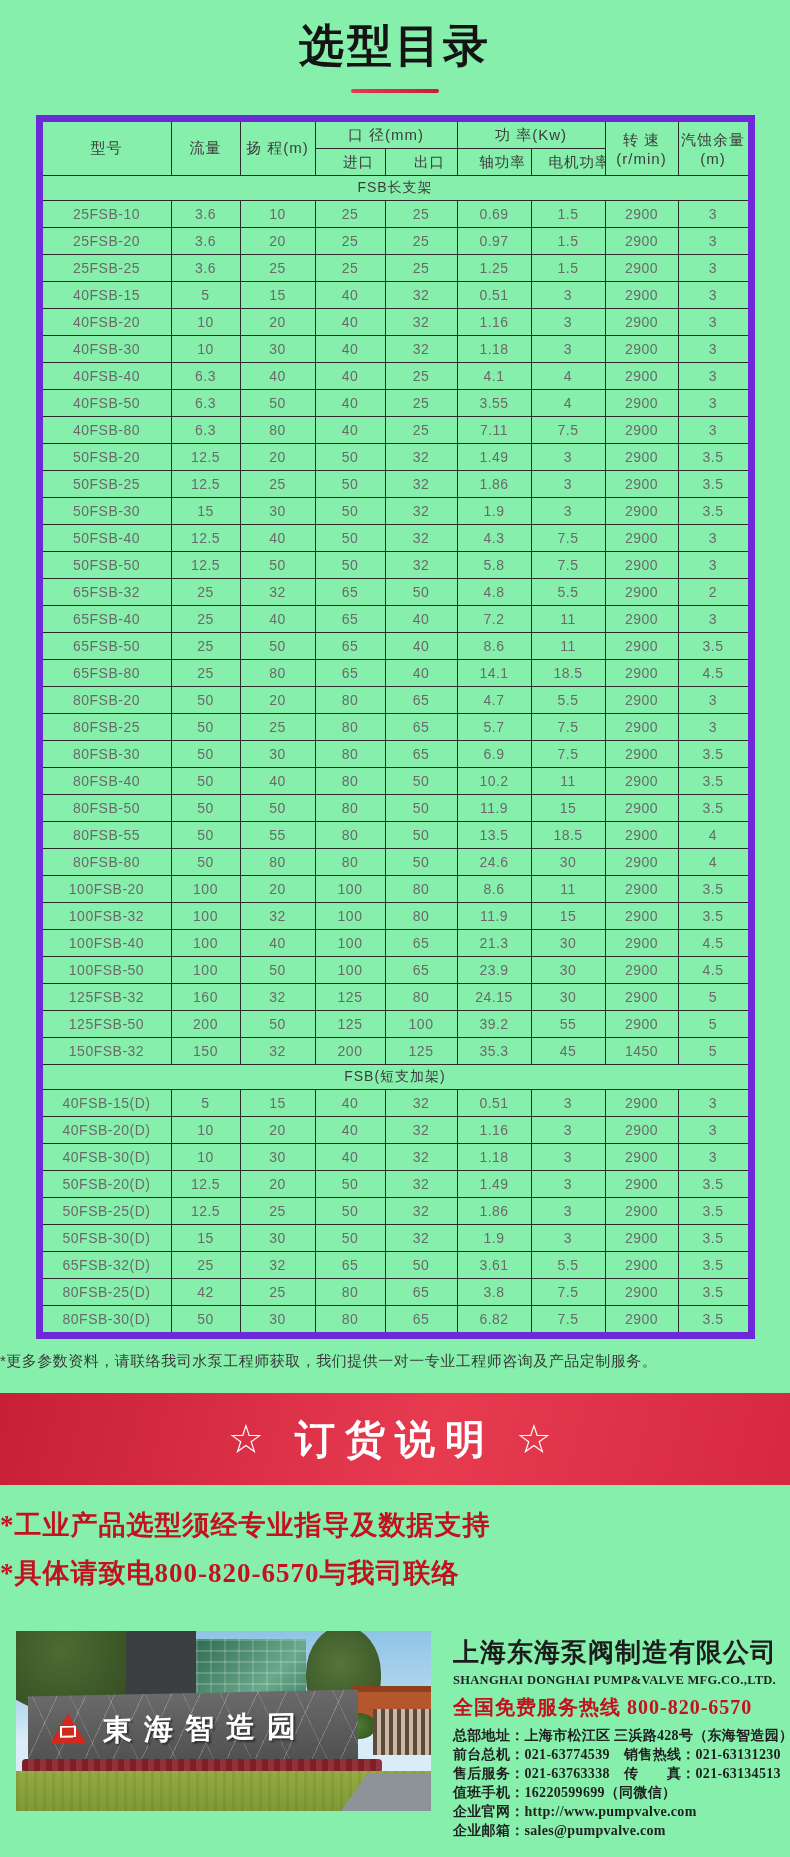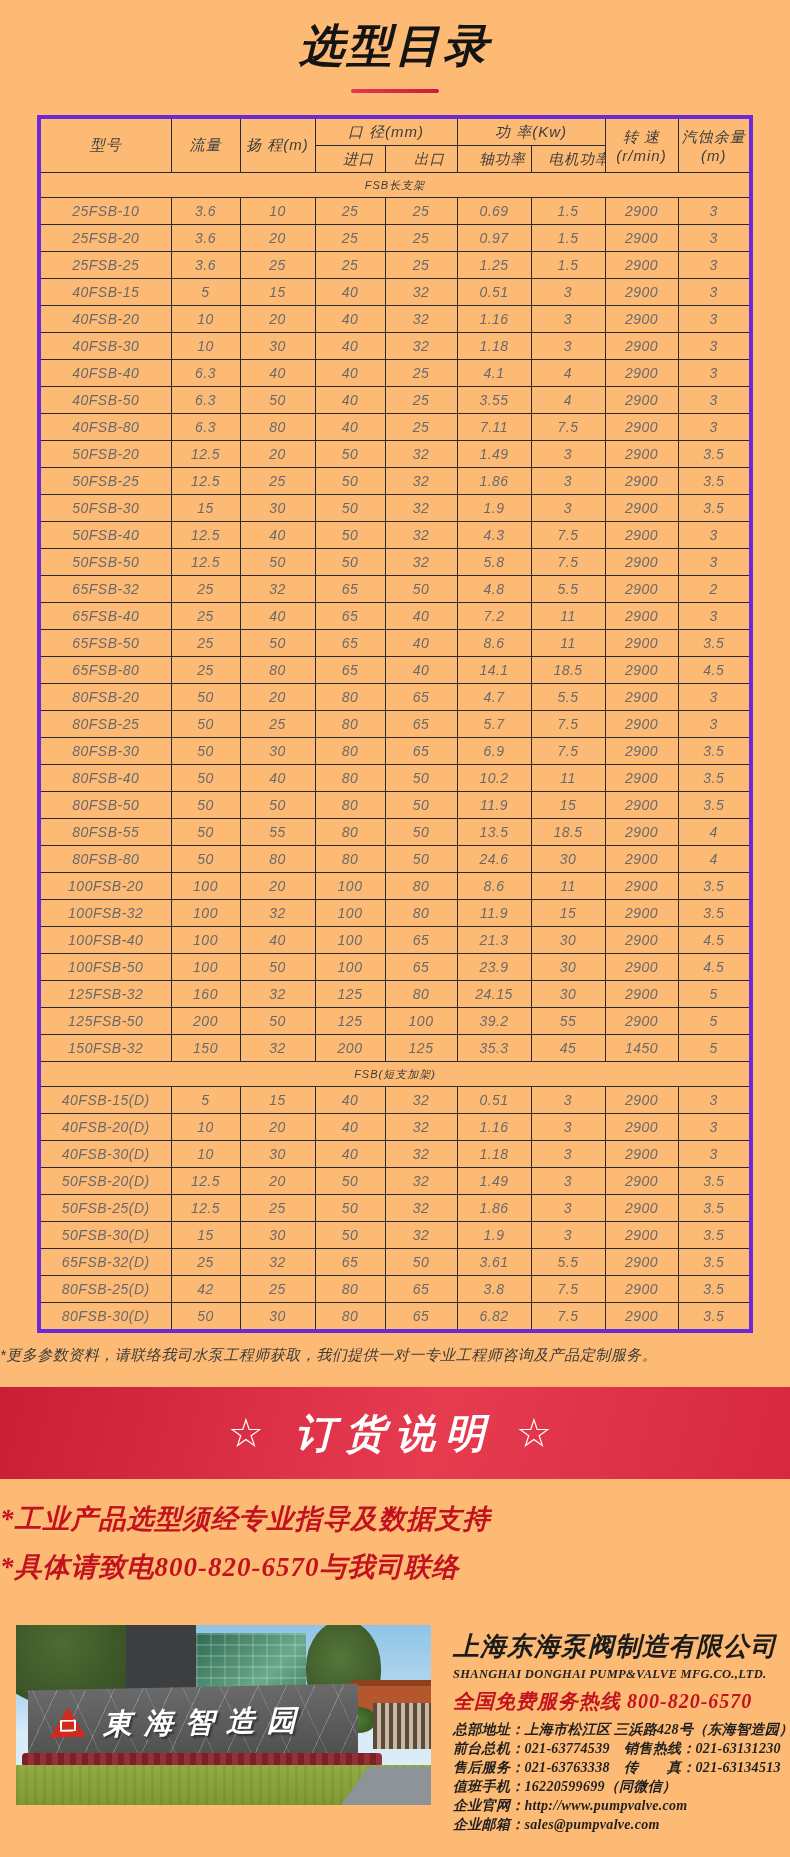--- a/index.html
+++ b/index.html
@@ -1,44 +1,44 @@
 <!DOCTYPE html>
 <html><head>
 <meta charset="utf-8">
 <style>
   html,body{margin:0;padding:0;background:#ffffff;}
   #app{
-    width:790px;height:1857px;margin:0 auto;background:#fdba74;
+    width:790px;height:1857px;margin:0 auto;background:#86efac;
     font-family:"Liberation Sans","DejaVu Sans",sans-serif;
-    overflow:hidden;position:relative;font-style:italic;
+    overflow:hidden;position:relative;
   }
   
   .page-title{
     margin:0;padding-top:16px;text-align:center;
     font-size:45px;font-weight:bold;color:#141414;letter-spacing:3px;
   }
   .title-underline{
     width:88px;height:4px;margin:13px auto 0;border-radius:2px;
     background:linear-gradient(to right,#e8375a,#c91c39);
   }
   
   table.sel{
     width:712px;margin:22px auto 0;border-collapse:collapse;table-layout:fixed;
-    border:4px solid #6d28d9;
+    border:7px solid #6d28d9;
   }
   table.sel th,table.sel td{
     border:1px solid #2b2b2b;text-align:center;vertical-align:middle;
     padding:0;overflow:hidden;white-space:nowrap;
   }
   table.sel thead th{
     height:26px;font-weight:normal;font-size:15px;color:#3d3d3d;letter-spacing:1px;
   }
   table.sel thead .sub{font-size:14.5px;padding-left:17px;}
   table.sel td.section-title{
-    height:24px;font-size:11px;color:#3d3d3d;letter-spacing:1px;
+    height:24px;font-size:14px;color:#3d3d3d;letter-spacing:1px;
   }
   table.sel tbody td{
     height:26px;font-size:14px;color:#6a6a6a;letter-spacing:.5px;
   }
   
   .footnote{
     margin:13px 0 0;font-size:15px;color:#3a3a3a;letter-spacing:.5px;
   }
   
   .order-banner{

